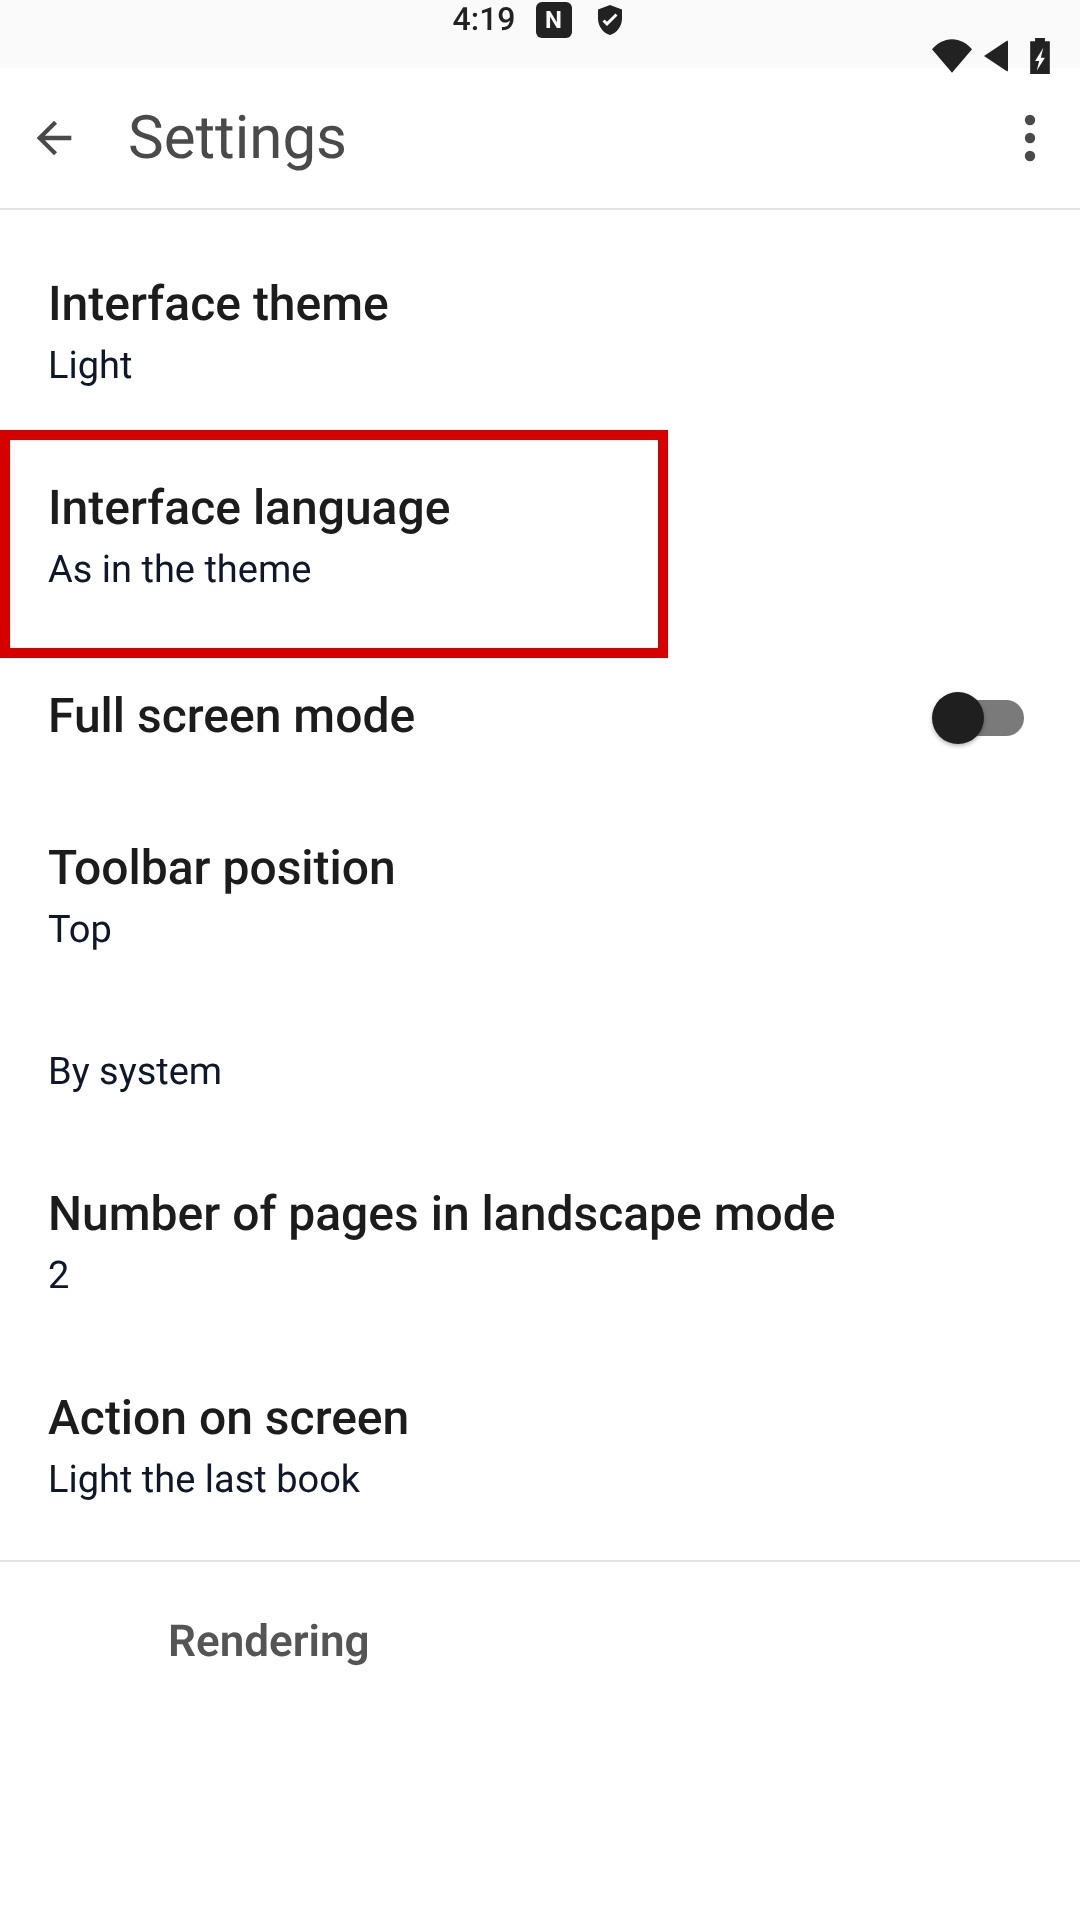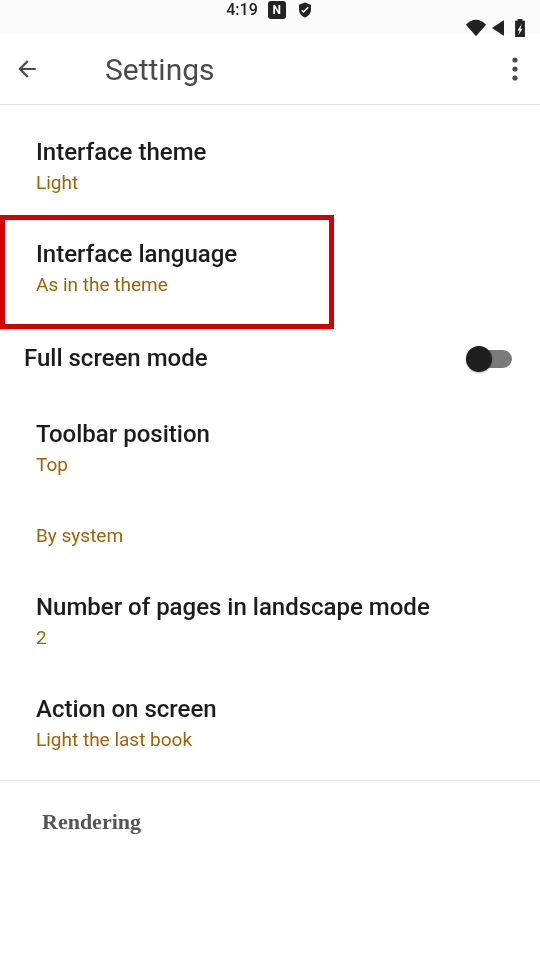--- a/index.html
+++ b/index.html
@@ -10,42 +10,42 @@
     .status-bar { height: 34px; background: #fafafa; display: flex; align-items: center; padding: 0 10px; font-size: 16px; font-weight: 500; color: #222; flex-direction: column; }
     .status-left { display: flex; align-items: center; gap: 10px; }
     .status-right { margin-left: auto; display: flex; align-items: center; gap: 6px; }
     .tri-left { width: 0; height: 0; border-top: 8px solid transparent; border-bottom: 8px solid transparent; border-right: 12px solid #222; border-radius:1px;}
     .n-badge { width: 18px; height: 18px; background: #222; color: #fafafa; font-size: 12px; font-weight: 700; display: flex; align-items: center; justify-content: center; border-radius: 3px; }
     .shield-icon svg { width: 18px; height: 18px; display:block;}
     .wifi-icon svg, .batt-icon svg { width: 20px; height: 18px; display:block;}
 
     
     .app-bar { height: 70px; display: flex; align-items: center; padding: 0 14px; gap: 24px; }
-    .app-bar-title { font-size: 30px; color: #4a4a4a; margin-left: 41px; }
+    .app-bar-title { font-size: 30px; color: #4a4a4a; }
     .back-arrow svg { width: 26px; height: 26px; display:block; }
     .overflow-btn { margin-left: auto; padding: 8px; }
     .overflow-btn svg { width: 6px; height: 24px; display:block; }
 
     .divider { height: 1px; background: #e2e2e2; width: 100%; }
 
     .content { padding-top: 10px; }
 
-    .setting-row { padding: 22px 36px; cursor: pointer; }
+    .setting-row { padding: 22px 24px; cursor: pointer; }
     .setting-title { font-size: 24px; font-weight: 500; color: #1c1c1c; line-height: 1.25; }
-    .setting-sub { font-size: 19px; color: #a16207; margin-top: 4px; line-height: 1.25; }
+    .setting-sub { font-size: 19px; color: #0f172a; margin-top: 4px; line-height: 1.25; }
 
     .toggle-row { display: flex; align-items: center; padding: 24px; }
     .toggle-row .setting-title { flex: 1; }
 
     .switch { position: relative; width: 50px; height: 28px; }
     .switch-track { position: absolute; top: 6px; left: 2px; width: 44px; height: 18px; background: #7a7a7a; border-radius: 10px; }
     .switch-thumb { position: absolute; top: 2px; left: 0; width: 26px; height: 26px; background: #1f1f1f; border-radius: 50%; box-shadow: 0 1px 2px rgba(0,0,0,.3); }
 
     .section-divider { height: 1px; background: #e2e2e2; margin: 6px 0 0 0; }
-    .section-header { padding: 28px 24px 18px 42px; font-size: 22px; font-weight: 600; color: #555; font-family: Liberation Serif, serif; }
+    .section-header { padding: 28px 24px 18px 84px; font-size: 22px; font-weight: 600; color: #555; }
 
     .highlight-box { position: absolute; border: 5px solid #d60000; pointer-events: none; }
   </style>
 </head>
 <body>
 
 <div class="status-bar">
   <div class="status-left">
     <span>4:19</span>
     <span class="n-badge">N</span>

